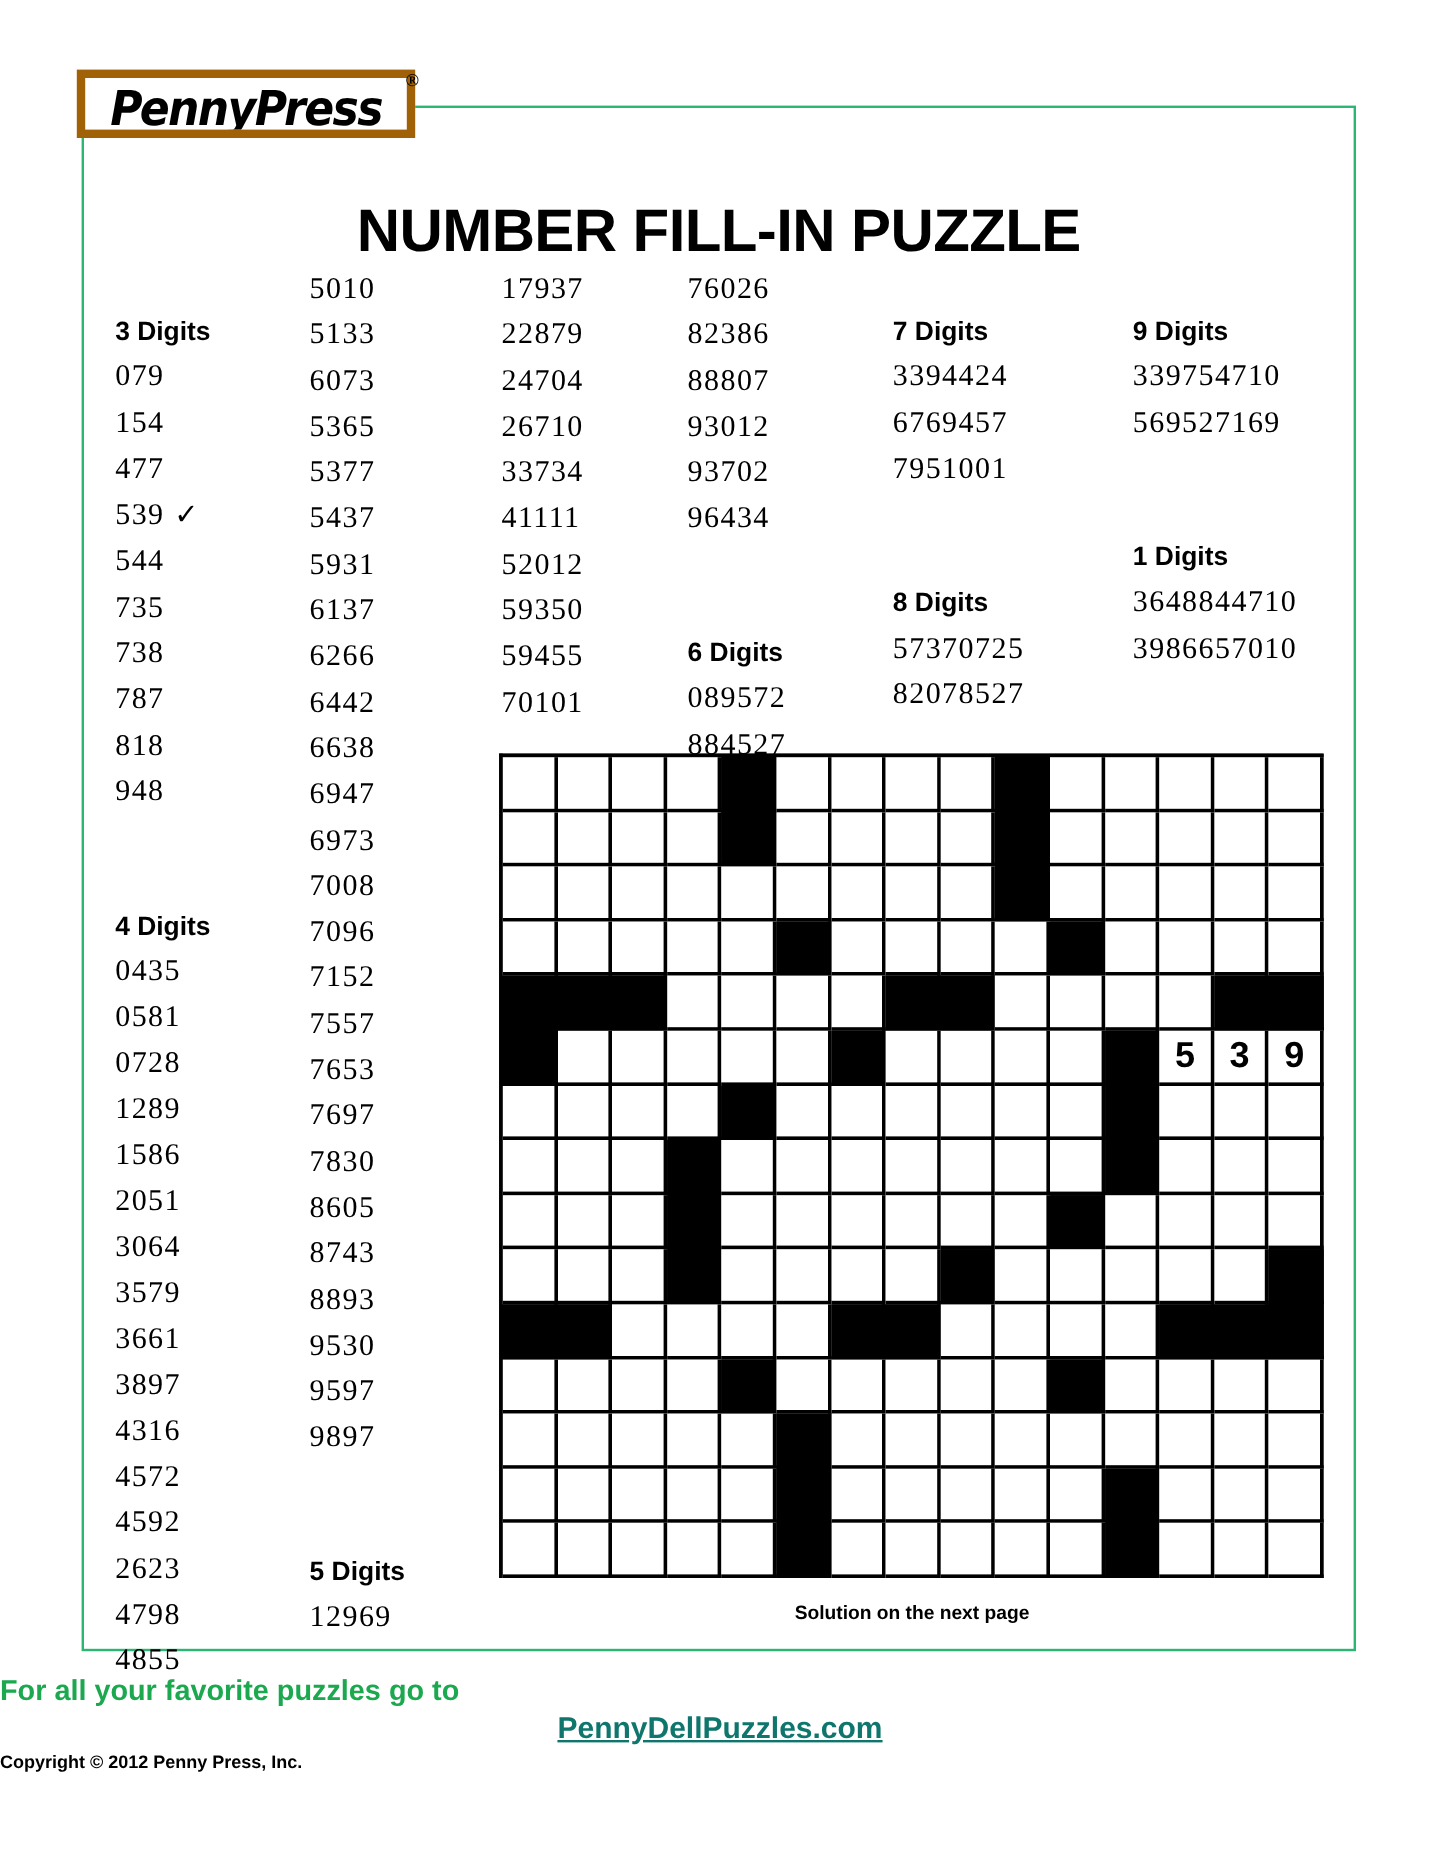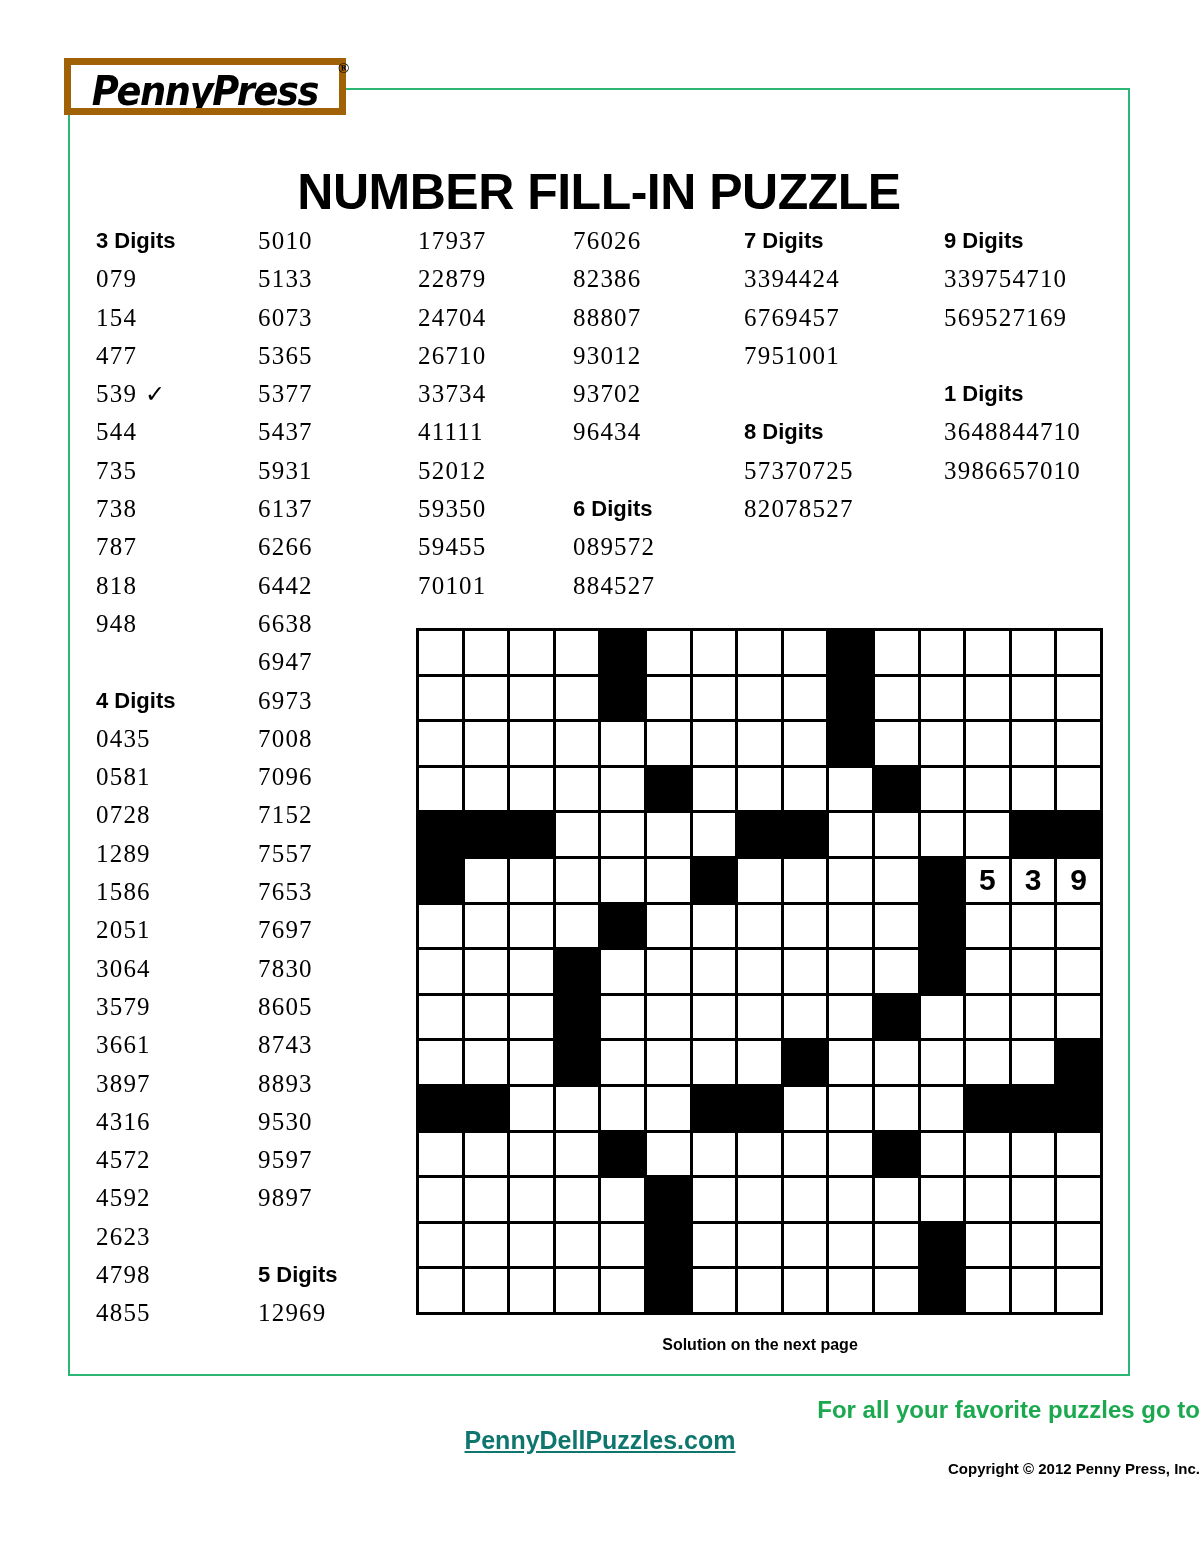--- a/index.html
+++ b/index.html
@@ -78,20 +78,21 @@
     font-family: "Liberation Serif", serif;
     font-size: 25px;
     line-height: 38.3px;
     letter-spacing: 1.2px;
   }
   .list-col .hdr {
     font-family: "Liberation Sans", sans-serif;
     font-weight: bold;
     font-size: 22px;
     letter-spacing: 0;
+    margin-top: 35px;
   }
   .list-col .blank {
     height: 38.3px;
   }
   .entry {
     white-space: nowrap;
   }
   .check {
     font-family: "DejaVu Sans", sans-serif;
     font-size: 24px;
@@ -147,21 +148,21 @@
     text-align: center;
     font-family: "Liberation Sans", sans-serif;
     font-weight: bold;
     font-size: 16px;
   }
   .promo {
     position: absolute;
     left: 0;
     top: 1396px;
     width: 1200px;
-    text-align: right;
+    text-align: left;
     font-family: "Liberation Sans", sans-serif;
     font-weight: bold;
     font-size: 24px;
     color: #1ba84f;
   }
   .promo-link {
     position: absolute;
     left: 0;
     top: 1426px;
     width: 1200px;
@@ -170,21 +171,21 @@
     font-weight: bold;
     font-size: 25px;
     color: #0f766e;
     text-decoration: underline;
   }
   .copyright {
     position: absolute;
     left: 0;
     top: 1460px;
     width: 1200px;
-    text-align: right;
+    text-align: left;
     font-family: "Liberation Sans", sans-serif;
     font-weight: bold;
     font-size: 15px;
     color: #000;
   }
 </style>
 </head>
 <body>
 
 <div class="page-frame"></div>

